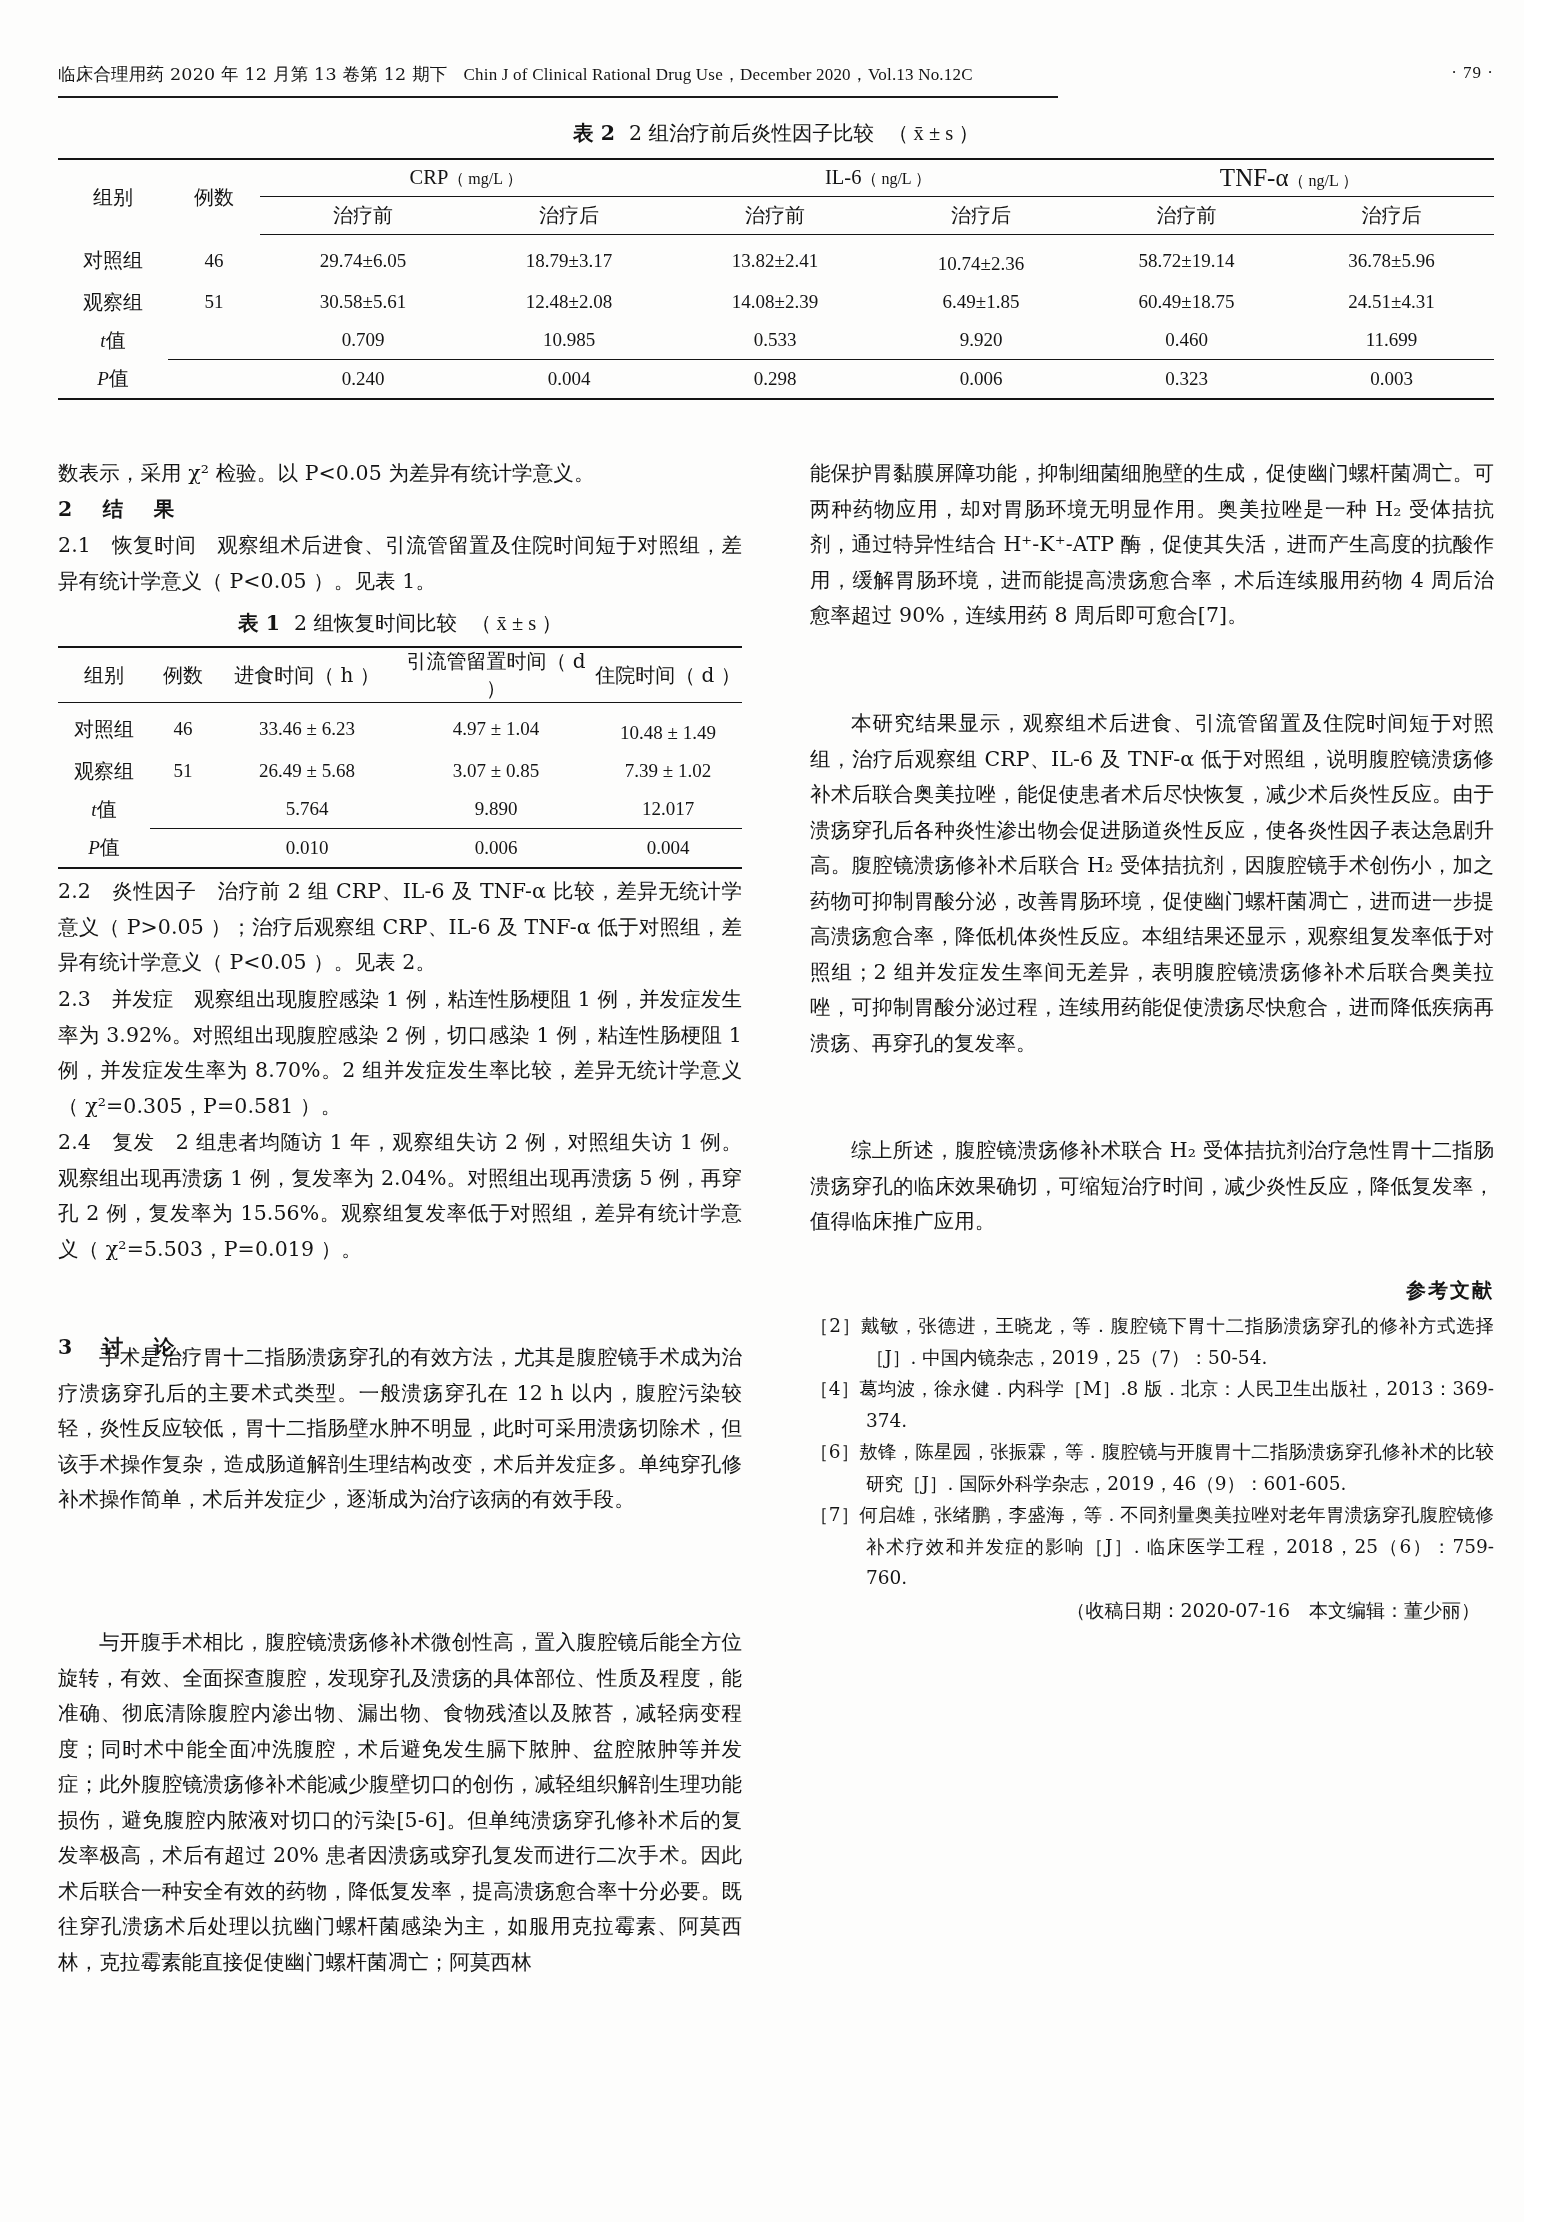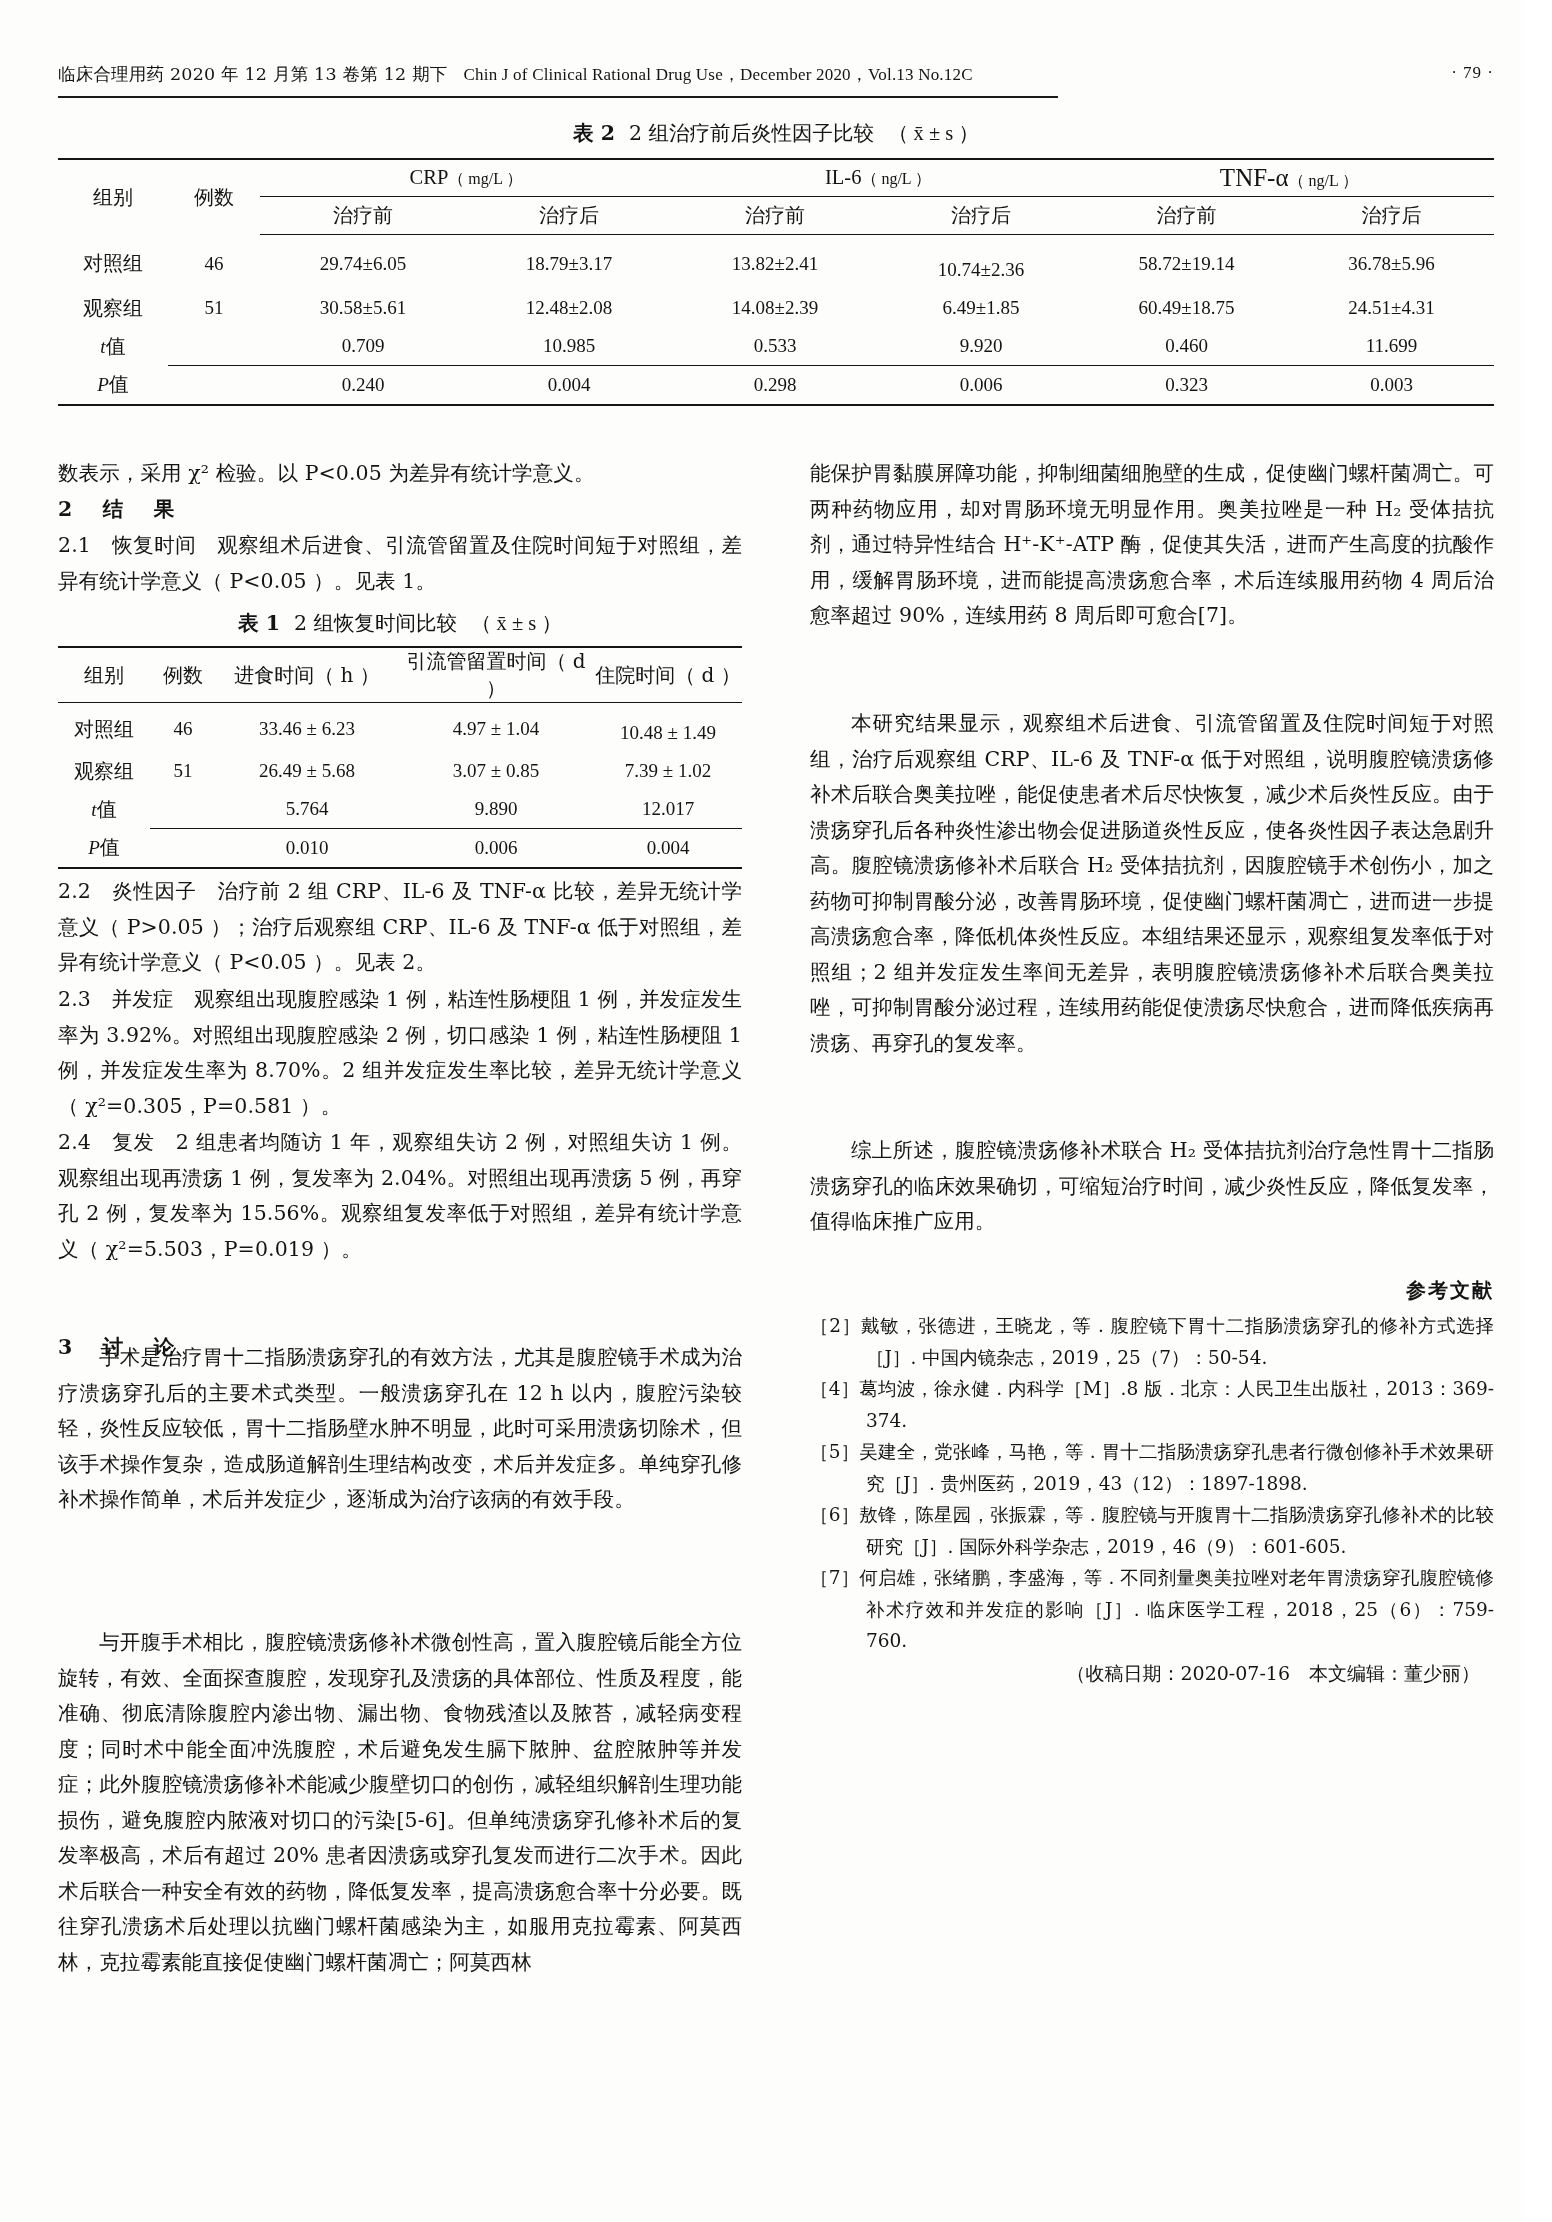--- a/index.html
+++ b/index.html
@@ -207,21 +207,21 @@
           <td class="cjk tborder-double hdr-sub" style="font-size:20px">治疗前</td>
           <td class="cjk tborder-double hdr-sub" style="font-size:20px">治疗后</td>
         </tr>
 
         <tr>
           <td class="cjk" style="font-size:20px;padding-top:4px">对照组</td>
           <td style="padding-top:4px">46</td>
           <td style="padding-top:4px">29.74±6.05</td>
           <td style="padding-top:4px">18.79±3.17</td>
           <td style="padding-top:4px">13.82±2.41</td>
-          <td style="padding-top:16px">10.74±2.36</td>
+          <td style="padding-top:10px">10.74±2.36</td>
           <td style="padding-top:4px">58.72±19.14</td>
           <td style="padding-top:4px">36.78±5.96</td>
         </tr>
         <tr>
           <td class="cjk" style="font-size:20px">观察组</td>
           <td>51</td>
           <td>30.58±5.61</td>
           <td>12.48±2.08</td>
           <td>14.08±2.39</td>
           <td>6.49±1.85</td>
@@ -366,20 +366,19 @@
       <div class="para indent">综上所述，腹腔镜溃疡修补术联合 H₂ 受体拮抗剂治疗急性胃十二指肠溃疡穿孔的临床效果确切，可缩短治疗时间，减少炎性反应，降低复发率，值得临床推广应用。</div>
     </div>
 
     <div class="block" style="top:1273px">
       <div class="ref-title">参考文献</div>
     </div>
 
     <div class="block" style="top:1310px">
       <div class="ref-item">［2］戴敏，张德进，王晓龙，等 . 腹腔镜下胃十二指肠溃疡穿孔的修补方式选择［J］. 中国内镜杂志，2019，25（7）：50-54.</div>
       <div class="ref-item">［4］葛均波，徐永健 . 内科学［M］.8 版 . 北京：人民卫生出版社，2013：369-374.</div>
-      <div class="ref-item">［5］吴建全，党张峰，马艳，等 . 胃十二指肠溃疡穿孔患者行微创修补手术效果研究［J］. 贵州医药，2019，43（12）：1897-1898.</div>
       <div class="ref-item">［6］敖锋，陈星园，张振霖，等 . 腹腔镜与开腹胃十二指肠溃疡穿孔修补术的比较研究［J］. 国际外科学杂志，2019，46（9）：601-605.</div>
       <div class="ref-item">［7］何启雄，张绪鹏，李盛海，等 . 不同剂量奥美拉唑对老年胃溃疡穿孔腹腔镜修补术疗效和并发症的影响［J］. 临床医学工程，2018，25（6）：759-760.</div>
       <div class="footer-line">（收稿日期：2020-07-16　本文编辑：董少丽）</div>
     </div>
   </div>
 
 </div>
 
 </body></html>

